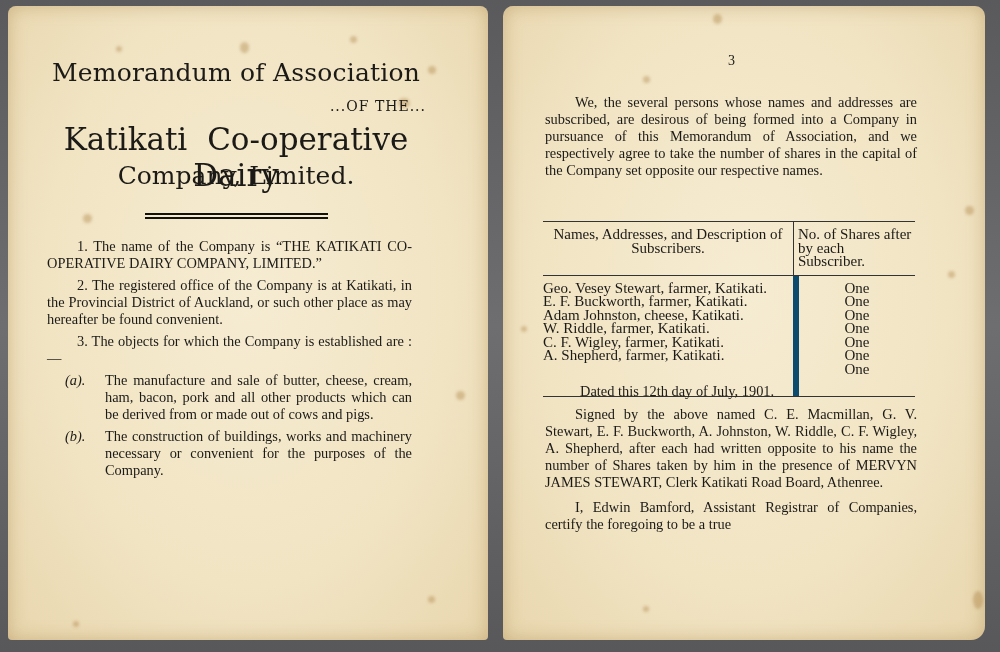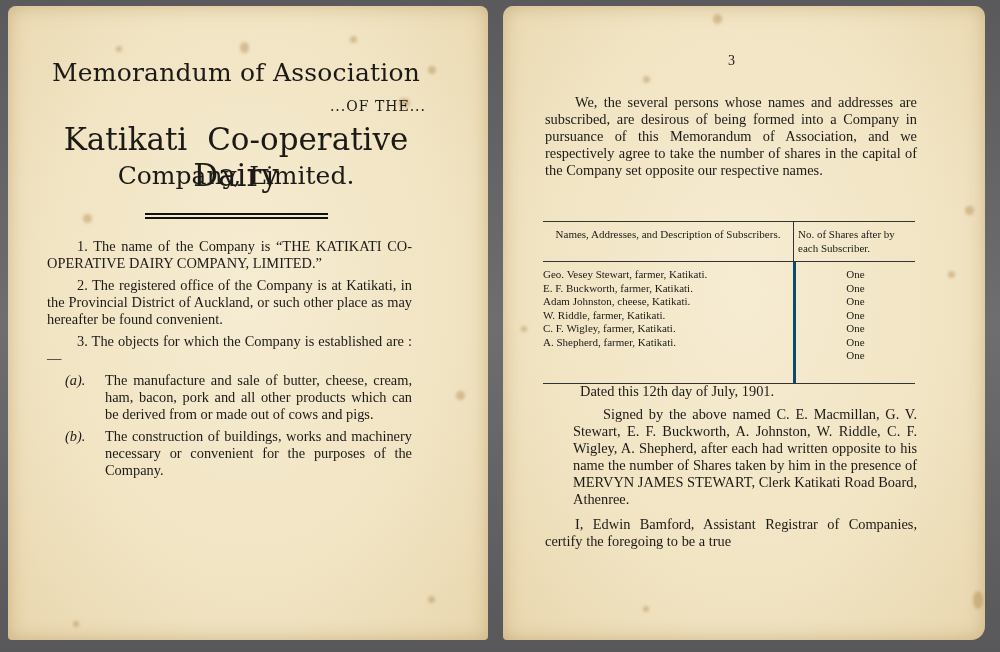--- a/index.html
+++ b/index.html
@@ -30,28 +30,28 @@
   .rule { position:absolute; left:137px; top:207px; width:183px; height:2px;
     border-top:2px solid #111; border-bottom:2px solid #111; }
 
   .body-text { position:absolute; font-size:14.4px; line-height:17px; text-align:justify; }
   .para { margin:0 0 5px 0; text-indent:30px; }
   .sub { position:relative; padding-left:58px; margin:0 0 5px 0; }
   .sub-label { position:absolute; left:10px; top:0; font-style:italic; }
 
   .page-num { position:absolute; left:728px; top:53px; font-size:14px; }
 
-  .table { position:absolute; left:543px; top:221px; width:372px; font-size:11px; line-height:13.5px; }
+  .table { position:absolute; left:543px; top:221px; width:372px; font-size:15px; line-height:13.5px; }
   .t-rule { height:0; border-top:1px solid #333; }
   .t-head { display:flex; }
   .t-head .c1 { width:250px; text-align:center; padding:6px 0 6px 0; }
   .t-head .c2 { flex:1; padding:6px 0 6px 4px; border-left:1px solid #333; }
   .t-body { display:flex; }
   .t-body .c1 { width:250px; padding:6px 0 4px 0; }
-  .t-body .c2 { flex:1; padding:6px 0 20px 0; text-align:center; border-left:3px solid #0c4a6e; }
+  .t-body .c2 { flex:1; padding:6px 0 20px 0; text-align:center; border-left:6px solid #0c4a6e; }
   .row { white-space:nowrap; }
 </style>
 </head>
 <body>
 
 <div class="page left">
   <span class="spot" style="left:232px;top:36px;width:9px;height:11px;"></span>
   <span class="spot" style="left:108px;top:40px;width:6px;height:6px;"></span>
   <span class="spot" style="left:342px;top:30px;width:7px;height:7px;"></span>
   <span class="spot" style="left:420px;top:60px;width:8px;height:8px;"></span>
@@ -122,15 +122,15 @@
       <div class="row">One</div>
       <div class="row">One</div>
       <div class="row">One</div>
     </div>
   </div>
   <div class="t-rule"></div>
 </div>
 
 <div class="body-text" style="left:545px;top:383px;width:372px;">
   <p class="para" style="text-indent:35px;margin-bottom:6px;">Dated this 12th day of July, 1901.</p>
-  <p class="para" style="margin-bottom:8px;margin-left:28px;">Signed by the above named C. E. Macmillan, G. V. Stewart, E. F. Buckworth, A. Johnston, W. Riddle, C. F. Wigley, A. Shepherd, after each had written opposite to his name the number of Shares taken by him in the presence of MERVYN JAMES STEWART, Clerk Katikati Road Board, Athenree.</p>
+  <p class="para" style="margin-bottom:8px;">Signed by the above named C. E. Macmillan, G. V. Stewart, E. F. Buckworth, A. Johnston, W. Riddle, C. F. Wigley, A. Shepherd, after each had written opposite to his name the number of Shares taken by him in the presence of MERVYN JAMES STEWART, Clerk Katikati Road Board, Athenree.</p>
   <p class="para">I, Edwin Bamford, Assistant Registrar of Companies, certify the foregoing to be a true</p>
 </div>
 
 </body></html>

